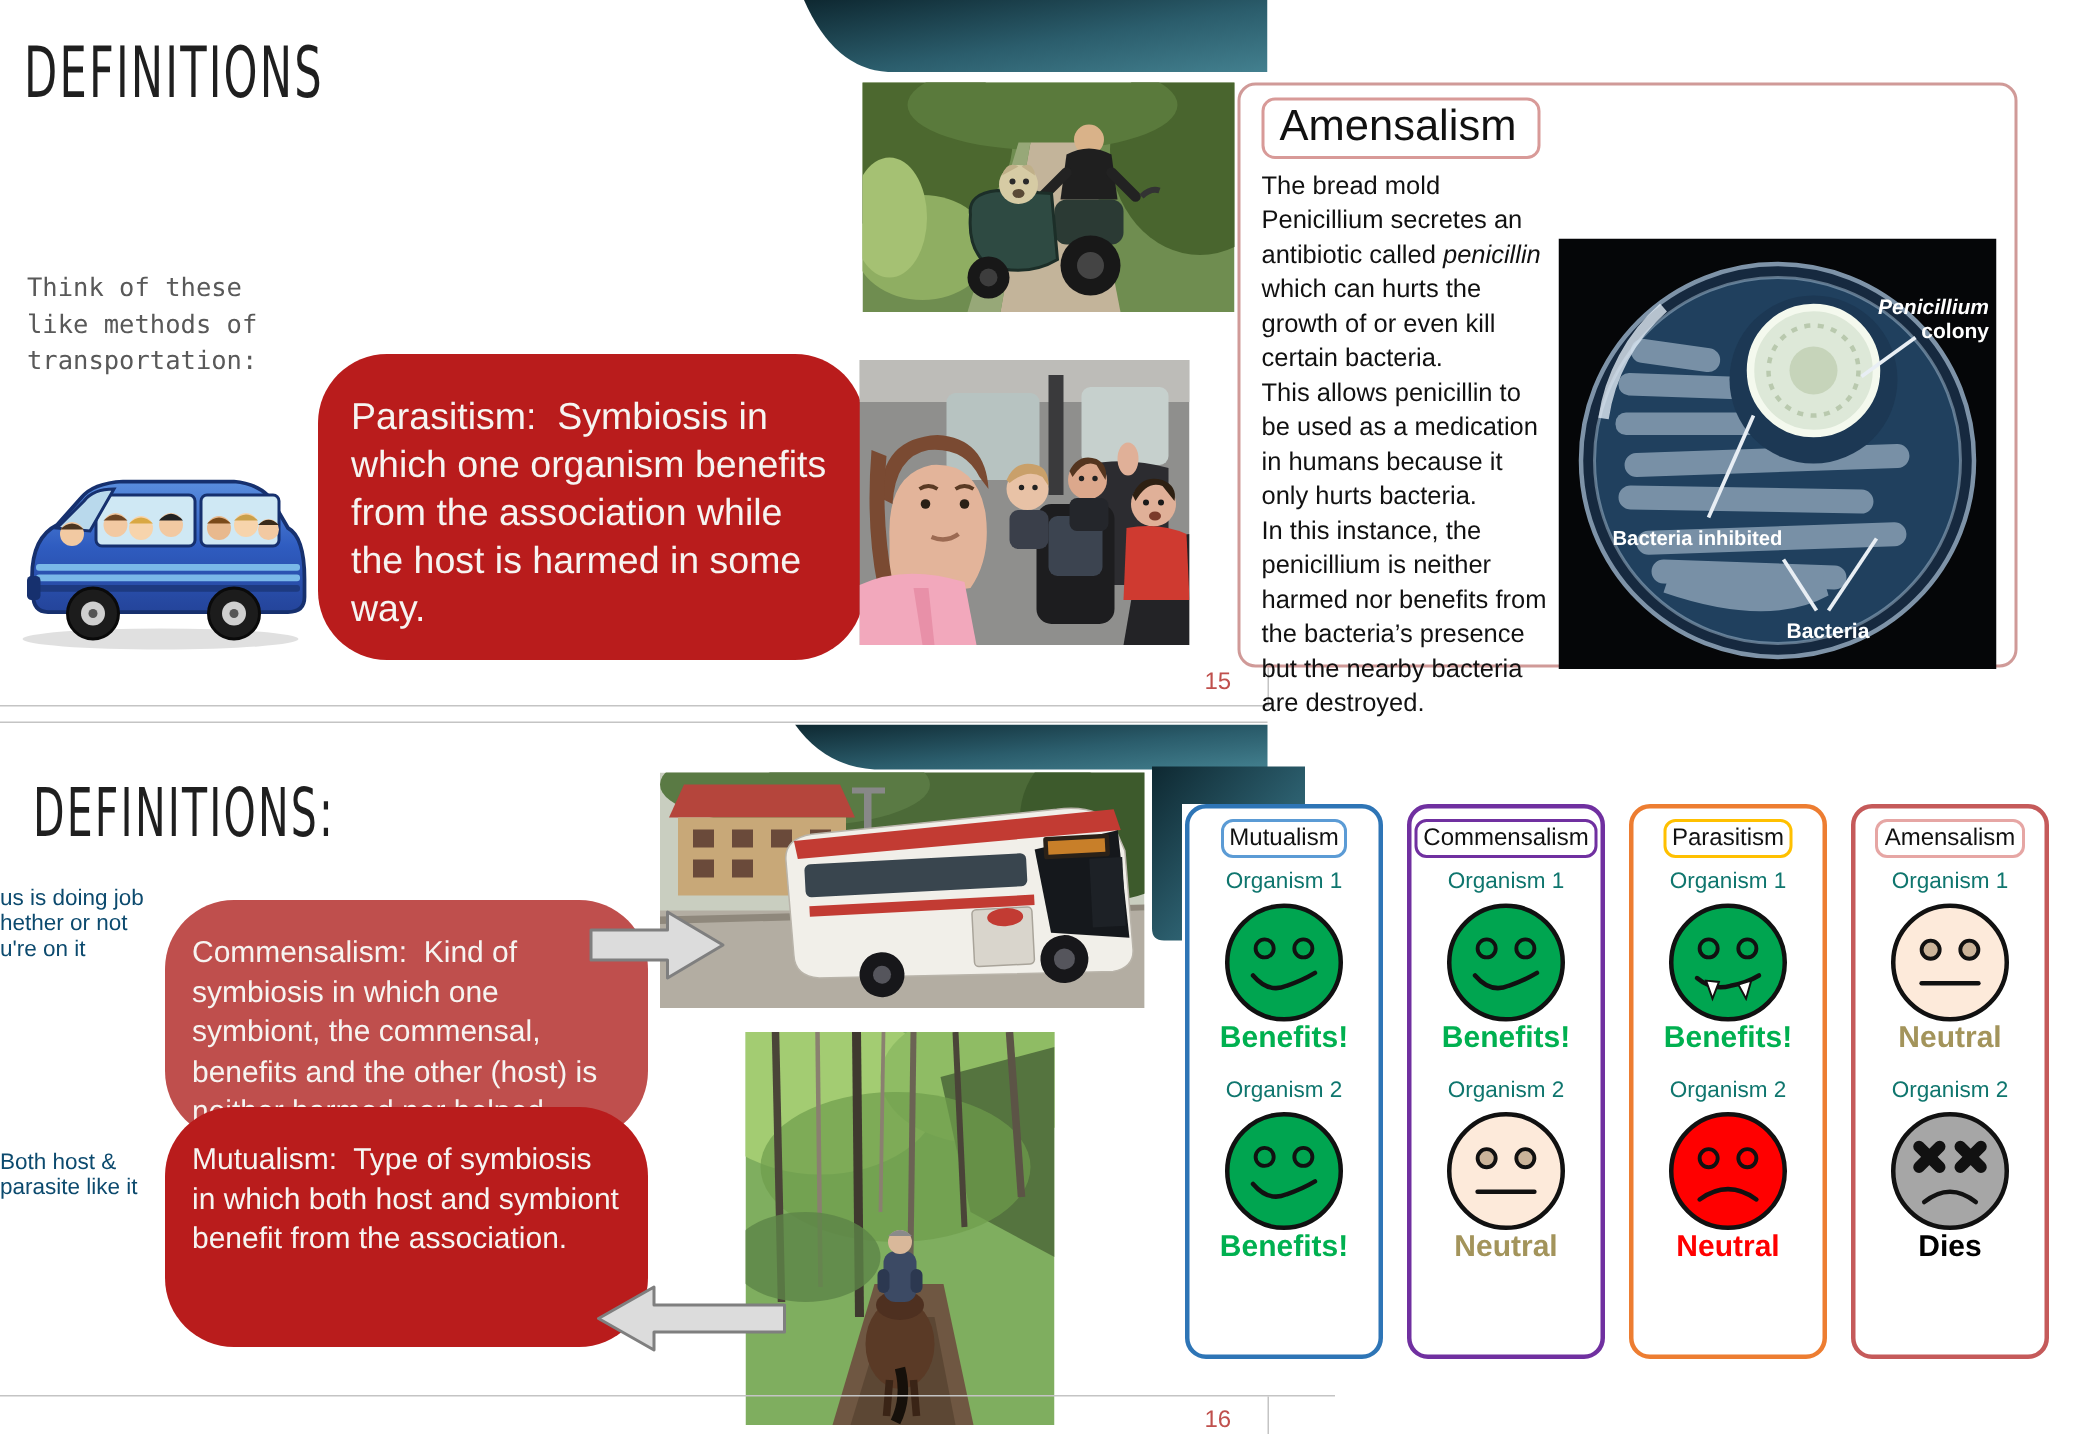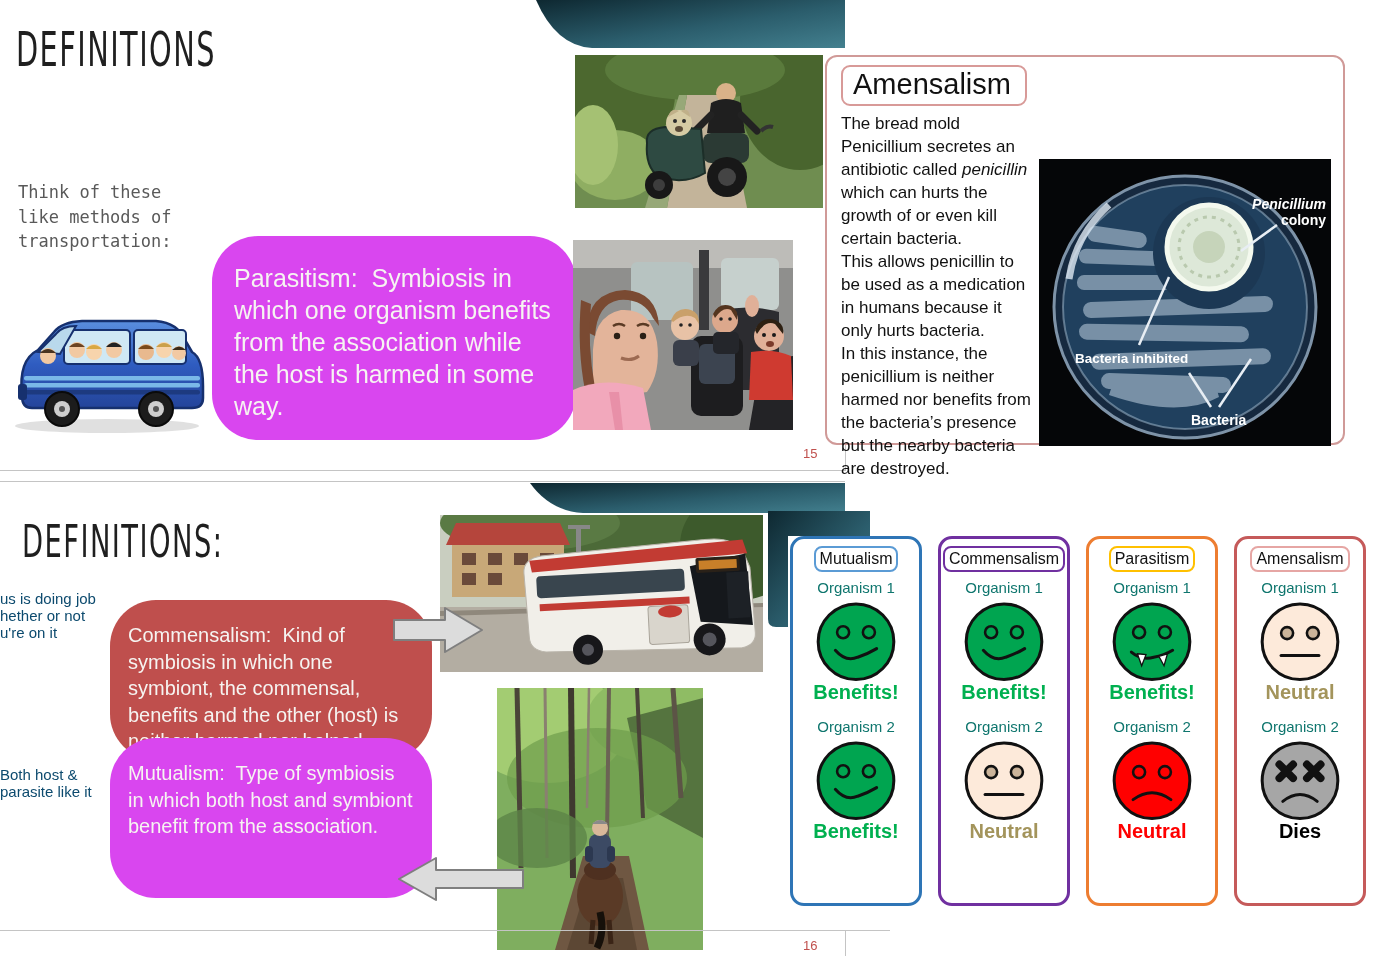--- a/index.html
+++ b/index.html
@@ -9,24 +9,24 @@
   
   .band{display:block;}
   
   .slide-title{font-family:"DejaVu Sans",sans-serif;font-weight:400;color:#1f1f1f;
       letter-spacing:2px;transform:scaleX(.72) scaleY(1.18);transform-origin:left top;
       white-space:nowrap;}
   .mono-note{font-family:"DejaVu Sans Mono",monospace;font-size:17px;line-height:1.45;
       color:#595959;white-space:pre-line;}
   .bubble{border-radius:46px;color:#f6f4f1;white-space:pre-wrap;box-sizing:border-box;}
   .bubble-red{background:#bf4f4d;}
-  .bubble-green{background:#d946ef;}
+  .bubble-green{background:#b91c1c;}
   .bubble-lg{font-size:25px;line-height:32px;padding:26px 22px 20px 22px;}
   .bubble-sm{font-size:20px;line-height:26.5px;padding:22px 18px 16px 18px;}
-  .page-num{font-size:13px;color:#c0504d;}
+  .page-num{font-size:16px;color:#c0504d;}
   .hairline{background:#c4c4c4;}
   
   .amens-panel{background:#fff;border:2px solid #d09a98;border-radius:12px;box-sizing:border-box;
       padding:6px 12px 6px 14px;}
   .amens-head{display:inline-block;border:2px solid #d89a98;border-radius:9px;
       padding:1px 14px 3px 10px;font-size:29px;color:#111;margin:2px 0 6px 0;}
   .amens-text{font-size:17px;line-height:23px;color:#111;}
   .amens-text .para{white-space:pre-wrap;}
   .petri-float{float:right;width:292px;height:287px;margin:47px 0 0 6px;}
   

